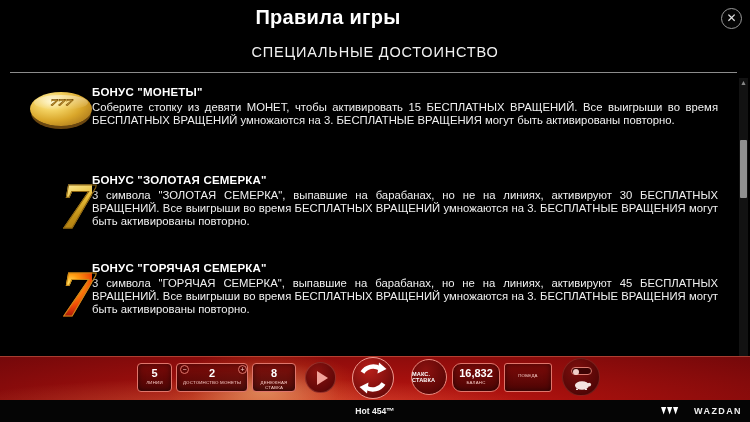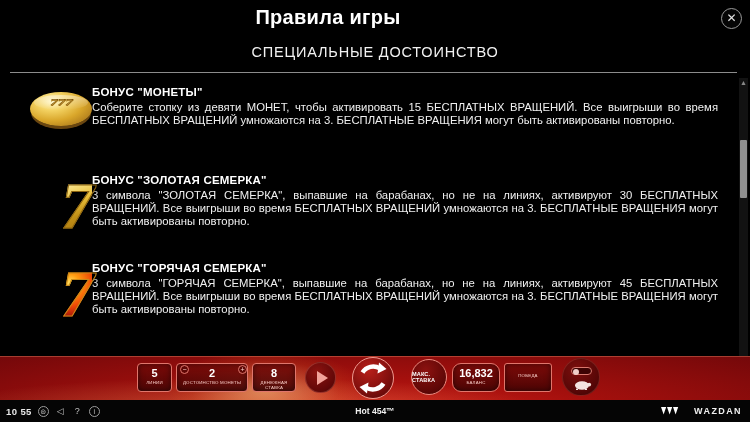--- a/index.html
+++ b/index.html
@@ -529,27 +529,20 @@
         <rect x="4" y="9.6" width="2" height="1.4" fill="#f4e4e0"></rect>
         <rect x="13" y="9.6" width="2" height="1.4" fill="#f4e4e0"></rect>
         <path d="M3 6.5 Q10 1.2 17 5.2" fill="none" stroke="#f4e4e0" stroke-width="0.8"></path>
       </svg>
     </div>
   </div>
 
   <div class="status-bar">
     <div class="game-name">Hot 454™</div>
 
-    <div class="status-left">
-      <span class="clock">10 55</span>
-      <span class="sb-icon round">⊜</span>
-      <span class="sb-icon">◁</span>
-      <span class="sb-icon">?</span>
-      <span class="sb-icon round">i</span>
-    </div>
 
     <div class="brand">
       <svg class="brand-mark" viewBox="0 0 22 8">
         <polygon points="0,0 5.2,0 2.6,7.6" fill="#ffffff"></polygon>
         <polygon points="6,0 11.2,0 8.6,7.6" fill="#ffffff"></polygon>
         <polygon points="12,0 17.2,0 14.6,7.6" fill="#ffffff"></polygon>
       </svg>
       <span class="brand-text">WAZDAN</span>
     </div>
   </div>

